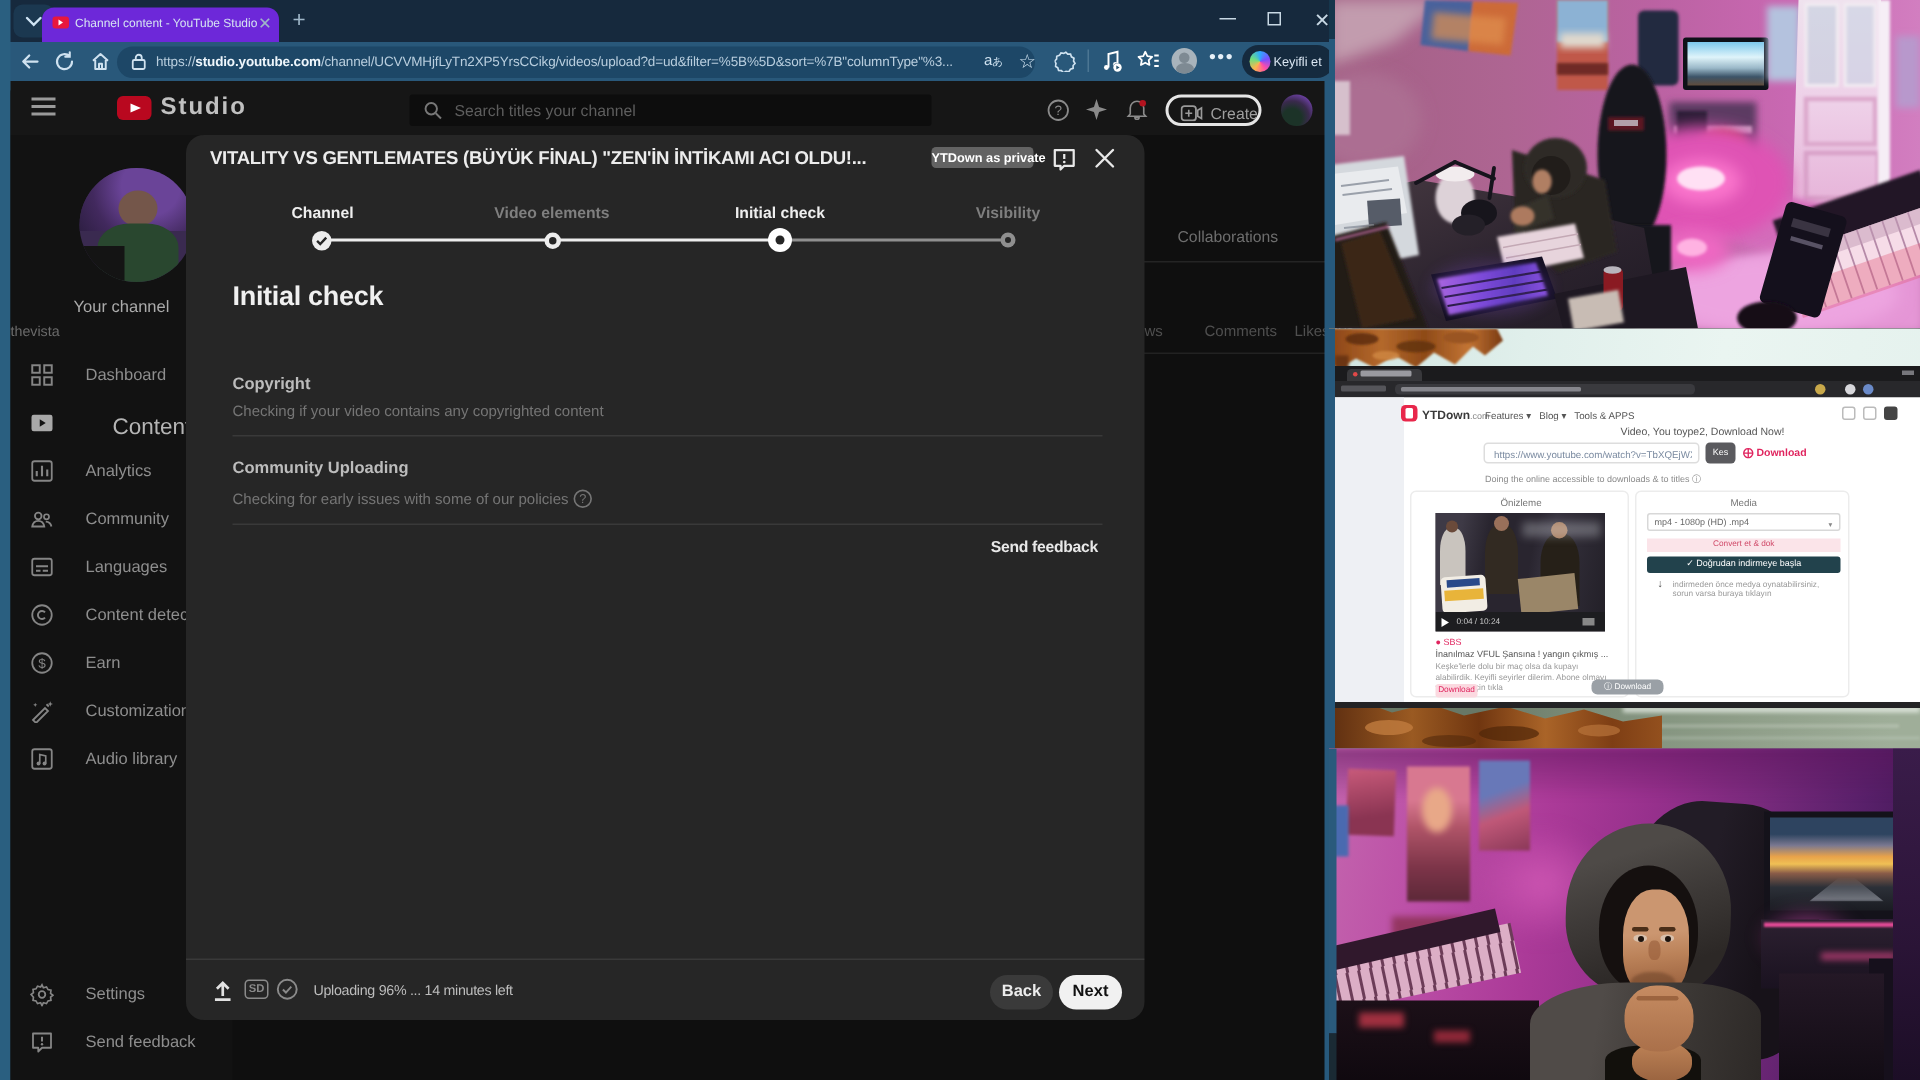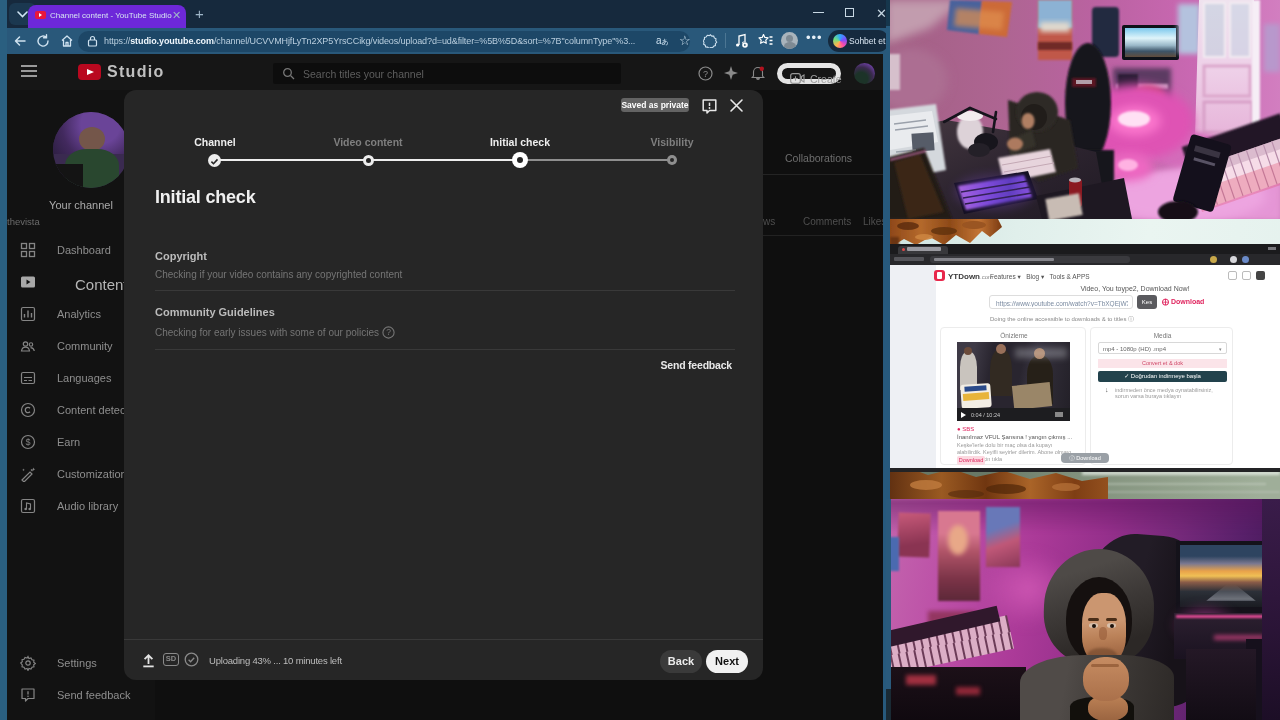--- a/index.html
+++ b/index.html
@@ -70,21 +70,21 @@
         <path d="M12.5 5h3M12.5 8.5h3M12.5 12h3" stroke="#fff" stroke-width="1.3"></path>
       </svg>
     <div class="a" style="left:774px;top:4px;width:17px;height:17px;border-radius:50%;background:#a9b4bc;overflow:hidden">
       <div class="a" style="left:5px;top:3px;width:7px;height:7px;border-radius:50%;background:#7e8a93"></div>
       <div class="a" style="left:2.5px;top:10px;width:12px;height:8px;border-radius:50%;background:#7e8a93"></div>
     </div>
     <div class="a" style="left:799px;top:2px;font-size:13px;color:#e6f0f8;letter-spacing:1px">•••</div>
 
     <div class="a" style="left:821px;top:2px;width:61px;height:22px;background:#152a3e;border-radius:11px">
       <div class="a" style="left:5px;top:4px;width:14px;height:14px;border-radius:50%;background:conic-gradient(#2ea8ff,#7c4dff,#ff4da6,#ffb44d,#6fe07f,#2ea8ff)"></div>
-      <div class="a" style="left:21px;top:6px;font-size:8.5px;color:#dbe7f3;white-space:nowrap">Sohbet et</div>
+      <div class="a" style="left:21px;top:6px;font-size:8.5px;color:#dbe7f3;white-space:nowrap">Keyifli et</div>
     </div>
   </div>
 
   <div class="a" style="left:7px;top:54px;width:879px;height:666px;background:#121212;border-radius:8px 0 0 0" id="page">
 
     <div class="a" style="left:0;top:0;width:879px;height:36px;background:#161616">
       <div class="a" style="left:14px;top:11px;width:16px;height:1.8px;background:#9a9a9a;box-shadow:0 5px 0 #9a9a9a,0 10px 0 #9a9a9a"></div>
       <div class="a" style="left:71px;top:10px;width:23px;height:16px;background:#b9081f;border-radius:4px">
         <div class="a" style="left:8.5px;top:4.5px;width:0;height:0;border-left:7px solid #fff;border-top:3.5px solid transparent;border-bottom:3.5px solid transparent"></div>
       </div>
@@ -100,21 +100,21 @@
           <circle cx="7.5" cy="7.5" r="6.5" stroke="#8a8a8a" stroke-width="1.2" fill="none"></circle>
           <text x="7.5" y="10.6" font-size="9" fill="#8a8a8a" text-anchor="middle" font-family="Liberation Sans">?</text>
         </svg>
     <svg class="a" style="left:716px;top:11px" width="16" height="16" viewBox="0 0 16 16">
           <path d="M8 1l1.7 5.3L15 8l-5.3 1.7L8 15 6.3 9.7 1 8l5.3-1.7z" fill="#8a8a8a"></path>
         </svg>
       <svg class="a" style="left:743px;top:11px" width="16" height="16" viewBox="0 0 16 16">
           <path d="M8 14.5c.8 0 1.4-.6 1.4-1.4H6.6c0 .8.6 1.4 1.4 1.4zM12.5 11V7a4.5 4.5 0 0 0-9 0v4l-1.3 1.5h11.6z" stroke="#8a8a8a" stroke-width="1.1" fill="none"></path>
           <circle cx="11.8" cy="3.8" r="2.2" fill="#b3131f"></circle>
         </svg>
-      <div class="a" style="left:770px;top:9px;width:64px;height:21px;border:5px solid #e5e5e5;border-radius:11px">
+      <div class="a" style="left:770px;top:9px;width:64px;height:21px;border:2px solid #e5e5e5;border-radius:11px">
         <svg class="a" style="left:8px;top:4.5px" width="15" height="11" viewBox="0 0 15 11">
             <rect x=".7" y=".7" width="9.6" height="9.6" rx="2" stroke="#999" fill="none" stroke-width="1.2"></rect>
             <path d="M11.5 3.5L14 2v7l-2.5-1.5z" stroke="#999" fill="none" stroke-width="1.1"></path>
             <path d="M5.5 3.2v4.6M3.2 5.5h4.6" stroke="#999" stroke-width="1.1"></path>
           </svg>
         <div class="a" style="left:28px;top:4.5px;font-size:10.5px;color:#9e9e9e">Create</div>
       </div>
       <div class="a" style="left:847px;top:9px;width:21px;height:21px;border-radius:50%;background:radial-gradient(circle at 35% 75%,#1c3328 0 30%,#3a2a4d 55%,#6a3fa0 80%,#7b4fc0)"></div>
     </div>
 
@@ -197,32 +197,33 @@
       <div class="a" style="left:708px;top:126px;font-size:10px;color:#4f4f4f;white-space:nowrap">Likes (vs.</div>
       <div class="a" style="left:600px;top:84px;width:131px;height:1px;background:#242424"></div>
       <div class="a" style="left:600px;top:145px;width:131px;height:1px;background:#222"></div>
     </div>
 
     <div class="a" style="left:876px;top:0;width:3px;height:666px;background:#27597c"></div>
   </div>
 
   <div class="a" id="modal" style="left:124px;top:90px;width:639px;height:590px;background:#262626;border-radius:12px">
 
-    <div class="a" style="left:497px;top:8px;width:68px;height:14px;background:#636363;border-radius:3px;text-align:center;font-size:8.5px;font-weight:bold;color:#fff;line-height:14px;white-space:nowrap">Saved as private</div>
+    <div class="a ell" style="left:16px;top:8px;width:450px;font-size:12.4px;letter-spacing:-0.2px;font-weight:bold;color:#ececec">VITALITY VS GENTLEMATES (BÜYÜK FİNAL) "ZEN'İN İNTİKAMI ACI OLDU!...</div>
+    <div class="a" style="left:497px;top:8px;width:68px;height:14px;background:#636363;border-radius:3px;text-align:center;font-size:8.5px;font-weight:bold;color:#fff;line-height:14px;white-space:nowrap">YTDown as private</div>
     <svg class="a" style="left:577px;top:8px" width="17" height="17" viewBox="0 0 17 17">
         <path d="M2.2 2h12.6v10.5H8.5L6 15v-2.5H2.2z" stroke="#e8e8e8" stroke-width="1.5" fill="none" stroke-linejoin="round"></path>
         <path d="M8.5 4.6v3.4" stroke="#e8e8e8" stroke-width="1.5"></path>
         <circle cx="8.5" cy="10" r=".9" fill="#e8e8e8"></circle>
       </svg>
     <svg class="a" style="left:605px;top:8px" width="15" height="15" viewBox="0 0 15 15">
         <path d="M2 2l11 11M13 2L2 13" stroke="#e8e8e8" stroke-width="1.6" stroke-linecap="round"></path>
       </svg>
 
     <div class="a" style="left:31px;top:46px;width:120px;text-align:center;font-size:10.5px;font-weight:bold;color:#eee">Channel</div>
-    <div class="a" style="left:184px;top:46px;width:120px;text-align:center;font-size:10.5px;font-weight:bold;color:#7f7f7f">Video content</div>
+    <div class="a" style="left:184px;top:46px;width:120px;text-align:center;font-size:10.5px;font-weight:bold;color:#7f7f7f">Video elements</div>
     <div class="a" style="left:336px;top:46px;width:120px;text-align:center;font-size:10.5px;font-weight:bold;color:#eee">Initial check</div>
     <div class="a" style="left:488px;top:46px;width:120px;text-align:center;font-size:10.5px;font-weight:bold;color:#7f7f7f">Visibility</div>
     <div class="a" style="left:90px;top:68.6px;width:306px;height:2.6px;background:#ededed"></div>
     <div class="a" style="left:396px;top:69.2px;width:152px;height:1.6px;background:#8f8f8f"></div>
     <div class="a" style="left:83.5px;top:63.5px;width:13px;height:13px;border-radius:50%;background:#ededed">
       <svg width="13" height="13" viewBox="0 0 13 13">
           <path d="M3.4 6.6l2.1 2.1 4-4.3" stroke="#262626" stroke-width="1.6" fill="none"></path>
         </svg>
     </div>
     <div class="a" style="left:238.5px;top:64.5px;width:11px;height:11px;border-radius:50%;background:#ededed">
@@ -232,40 +233,40 @@
         <div class="a" style="left:5px;top:5px;width:6px;height:6px;border-radius:50%;background:#262626"></div>
       </div>
     <div class="a" style="left:543px;top:65px;width:10px;height:10px;border-radius:50%;background:#8f8f8f">
         <div class="a" style="left:2.6px;top:2.6px;width:4.8px;height:4.8px;border-radius:50%;background:#262626"></div>
       </div>
 
     <div class="a" style="left:31px;top:97px;font-size:18px;letter-spacing:-0.2px;font-weight:bold;color:#f0f0f0">Initial check</div>
     <div class="a" style="left:31px;top:160px;font-size:11px;font-weight:bold;color:#bcbcbc">Copyright</div>
     <div class="a" style="left:31px;top:179px;font-size:10px;color:#757575">Checking if your video contains any copyrighted content</div>
     <div class="a" style="left:31px;top:200px;width:580px;height:1px;background:rgba(255,255,255,.09)"></div>
-    <div class="a" style="left:31px;top:216px;font-size:11px;font-weight:bold;color:#bcbcbc">Community Guidelines</div>
+    <div class="a" style="left:31px;top:216px;font-size:11px;font-weight:bold;color:#bcbcbc">Community Uploading</div>
     <div class="a" style="left:31px;top:236px;font-size:10px;color:#757575">Checking for early issues with some of our policies
       <svg style="vertical-align:-3px" width="13" height="13" viewBox="0 0 13 13">
           <circle cx="6.5" cy="6.5" r="5.6" stroke="#757575" stroke-width="1.1" fill="none"></circle>
           <text x="6.5" y="9.4" font-size="8.5" fill="#757575" text-anchor="middle" font-family="Liberation Sans">?</text>
         </svg></div>
     <div class="a" style="left:31px;top:259px;width:580px;height:1px;background:rgba(255,255,255,.09)"></div>
     <div class="a" style="left:490px;top:269px;width:118px;text-align:right;font-size:10.5px;letter-spacing:-0.2px;font-weight:bold;color:#e8e8e8">Send feedback</div>
 
     <div class="a" style="left:0;top:549px;width:639px;height:1px;background:rgba(255,255,255,.09)"></div>
     <svg class="a" style="left:17px;top:563px" width="15" height="15" viewBox="0 0 15 15">
         <path d="M7.5 11V2.8M3.6 6.2L7.5 2.3 11.4 6.2" stroke="#e2e2e2" stroke-width="1.8" fill="none"></path>
         <path d="M2.3 13.4h10.4" stroke="#e2e2e2" stroke-width="1.8"></path>
       </svg>
     <div class="a" style="left:39px;top:563px;width:16px;height:13px;border:1.4px solid #8a8a8a;border-radius:3px;color:#8a8a8a;font-size:7.5px;font-weight:bold;text-align:center;line-height:10px">SD</div>
     <svg class="a" style="left:60px;top:562px" width="15" height="15" viewBox="0 0 15 15">
         <circle cx="7.5" cy="7.5" r="6.3" stroke="#8a8a8a" stroke-width="1.3" fill="none"></circle>
         <path d="M4.6 7.7l2 2 3.6-4" stroke="#8a8a8a" stroke-width="1.3" fill="none"></path>
       </svg>
-    <div class="a" style="left:85px;top:565px;font-size:9.5px;letter-spacing:-0.2px;color:#bdbdbd">Uploading 43% ... 10 minutes left</div>
+    <div class="a" style="left:85px;top:565px;font-size:9.5px;letter-spacing:-0.2px;color:#bdbdbd">Uploading 96% ... 14 minutes left</div>
     <div class="a" style="left:536px;top:560px;width:42px;height:23px;background:#3a3a3a;border-radius:12px;text-align:center;font-size:11px;font-weight:bold;color:#ececec;line-height:23px">Back</div>
     <div class="a" style="left:582px;top:560px;width:42px;height:23px;background:#f1f1f1;border-radius:12px;text-align:center;font-size:11px;font-weight:bold;color:#111;line-height:23px">Next</div>
   </div>
 </div>
 
 <div class="a" id="f1" style="left:886px;top:0;width:394px;height:219px;overflow:hidden">
 <svg width="394" height="219" viewBox="0 0 394 219">
 <defs>
 <filter id="b1" x="-30%" y="-30%" width="160%" height="160%">
           <feGaussianBlur stdDeviation="1"></feGaussianBlur>

